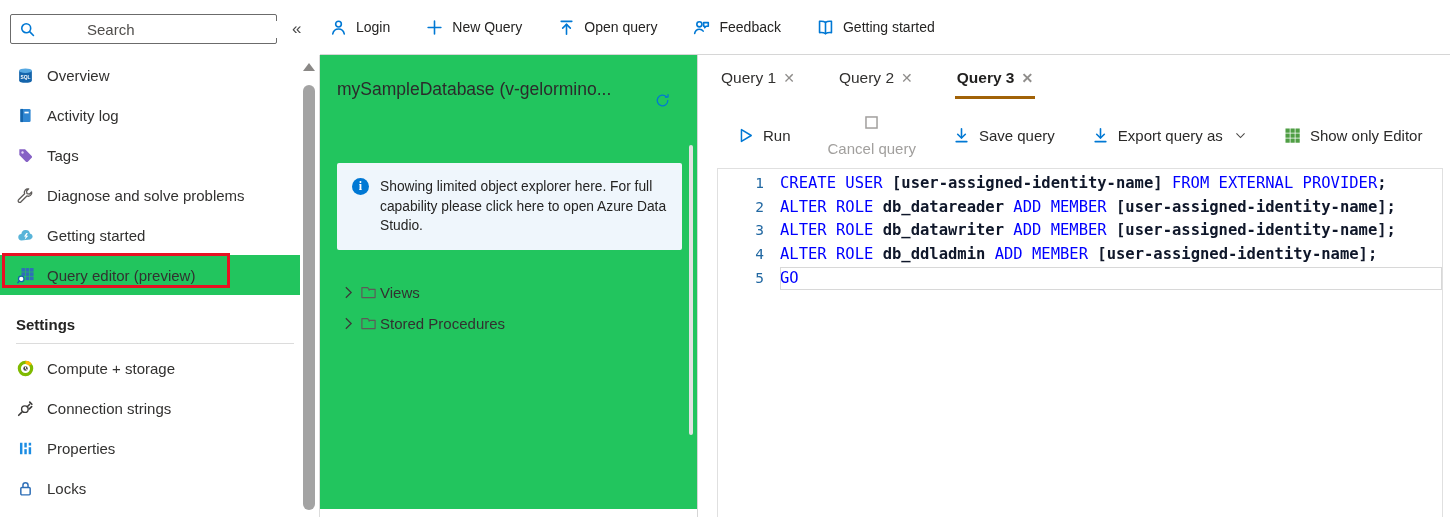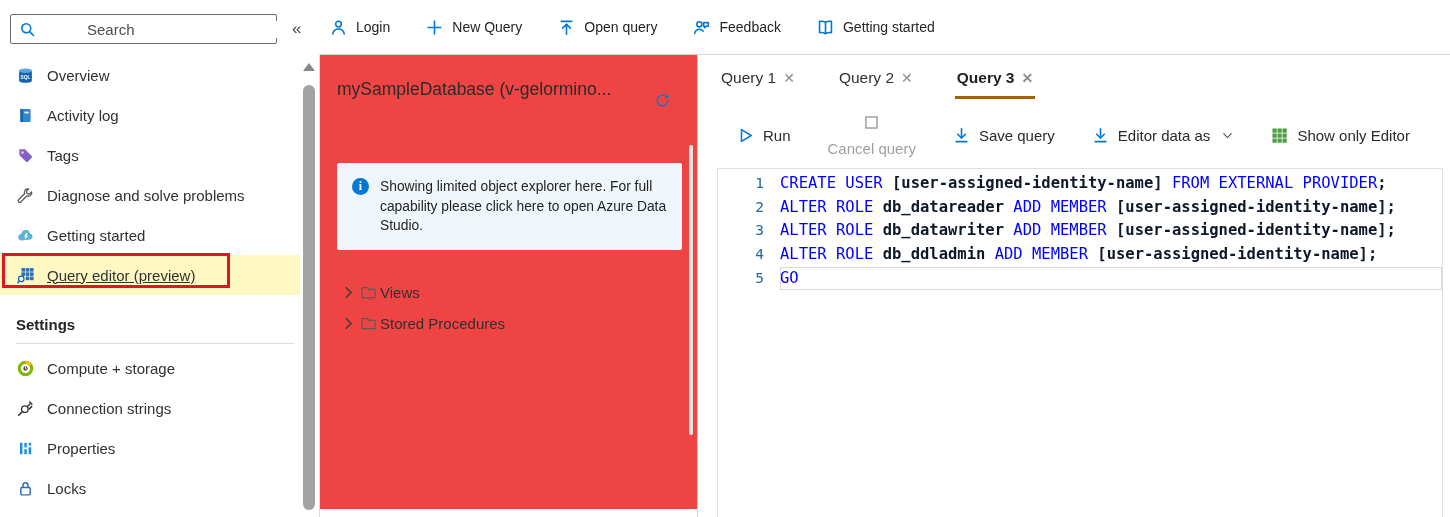--- a/index.html
+++ b/index.html
@@ -24,37 +24,37 @@
     background:#d6d6d6; }
 
   .icon16 { width:17px; height:17px; display:inline-flex; align-items:center;
     justify-content:center; flex:0 0 auto; }
   .icon16 svg { width:17px; height:17px; }
 
   
   .sidebar { position:absolute; left:0; top:55px; width:318px; bottom:0; background:#fff; }
   .side-item { width:300px; height:40px; display:flex; align-items:center;
     padding-left:17px; gap:13px; font-size:15px; color:#323130; cursor:pointer; }
-  .side-item.active { background:#fef9c3;text-decoration:underline; }
+  .side-item.active { background:#22c55e; }
   .red-box { position:absolute; left:2px; top:198px; width:228px; height:35px;
     border:3px solid #e81123; pointer-events:none; }
   .settings-h { margin-top:18px; padding-left:16px; font-size:15px; font-weight:bold;
     color:#252423; height:24px; line-height:24px; }
   .settings-divider { height:1px; background:#dcdcdc; margin:6px 24px 4px 16px; }
   
   .side-scroll-up { position:absolute; left:303px; top:8px; width:0; height:0;
     border-left:6px solid transparent; border-right:6px solid transparent;
     border-bottom:8px solid #8a8886; cursor:pointer; }
   .side-scroll-thumb { position:absolute; left:303px; top:30px; width:12px;
     height:425px; border-radius:6px; background:#a3a3a3; cursor:pointer; }
 
   
   .mid-divider-l { position:absolute; left:319px; top:55px; bottom:0; width:1px; background:#dcdcdc; }
   .mid-divider-r { position:absolute; left:697px; top:55px; bottom:0; width:1px; background:#d6d6d6; }
-  .mid { position:absolute; left:320px; top:55px; width:377px; bottom:8px; background:#ef4444; }
+  .mid { position:absolute; left:320px; top:55px; width:377px; bottom:8px; background:#22c55e; }
   .mid-title { position:absolute; left:17px; top:24px; font-size:17.5px; color:#2b2b2b;
     width:310px; white-space:nowrap; overflow:hidden; }
   .refresh-btn { position:absolute; left:330px; top:33px; width:24px; height:24px; cursor:pointer; }
   .info-box { position:absolute; left:17px; top:108px; width:345px; min-height:77px;
     background:#eff6fc; border-radius:2px; display:flex; gap:11px; padding:14px 12px 14px 15px;
     cursor:pointer; }
   .info-i { width:17px; height:17px; border-radius:50%; background:#0078d4; color:#fff;
     font-size:12px; font-weight:bold; font-family:"Liberation Serif", serif;
     display:flex; align-items:center; justify-content:center; flex:0 0 auto; margin-top:1px; }
   .info-text { font-size:13.8px; line-height:19.5px; color:#252423; }
@@ -365,21 +365,21 @@
           <span>Save query</span>
         </div>
         <div class="qt-item">
           <span class="icon16">
             <svg viewBox="0 0 16 16">
               <path d="M8 1.8v8.4" fill="none" stroke-width="1.5" stroke-linecap="round" stroke-linejoin="round" stroke="#0078d4"></path>
               <path d="M4.4 6.8L8 10.4l3.6-3.6" fill="none" stroke-width="1.5" stroke-linecap="round" stroke-linejoin="round" stroke="#0078d4"></path>
               <path d="M3 13.8h10" fill="none" stroke-width="1.5" stroke-linecap="round" stroke-linejoin="round" stroke="#0078d4"></path>
             </svg>
           </span>
-          <span>Editor data as</span>
+          <span>Export query as</span>
           <span class="chev">
             <svg viewBox="0 0 16 16" width="13" height="13">
               <path d="M3 5.5l5 5 5-5" fill="none" stroke="#484644" stroke-width="1.3"></path>
             </svg>
           </span>
         </div>
         <div class="qt-item">
           <span class="icon16">
             <svg viewBox="0 0 16 16">
               <g fill="#4f9e44">

